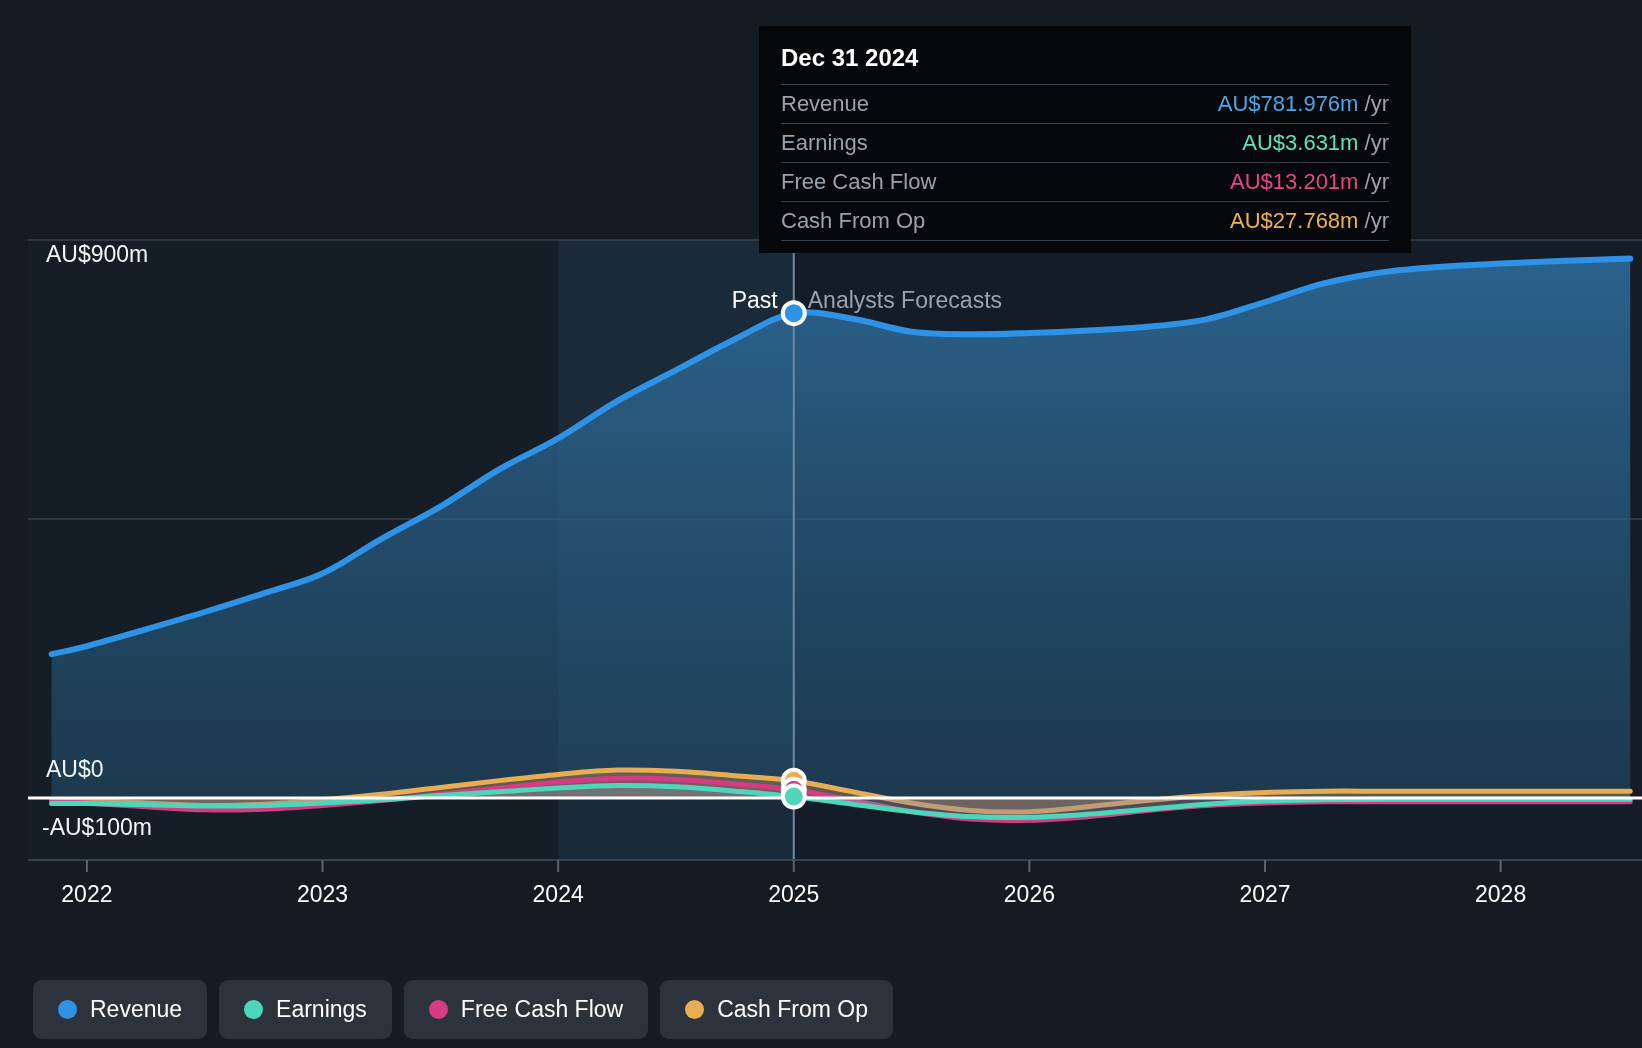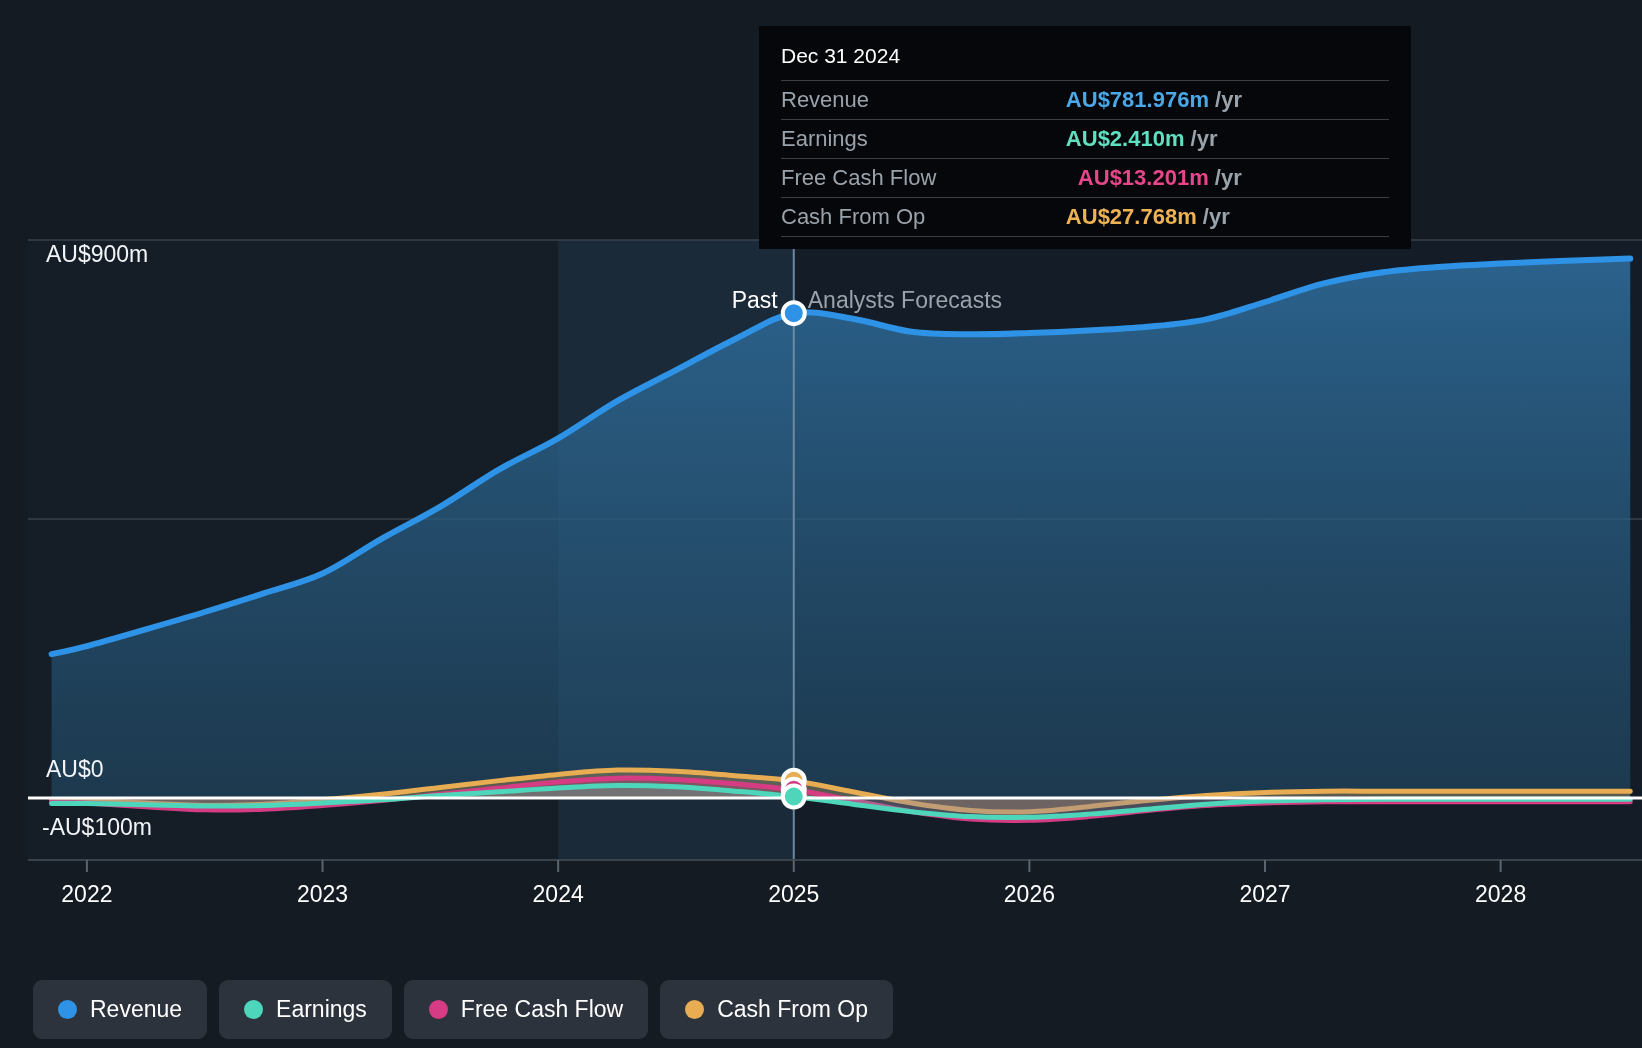--- a/index.html
+++ b/index.html
@@ -55,44 +55,44 @@
     left: 759px;
     top: 26px;
     width: 652px;
     background: #05070a;
     box-sizing: border-box;
     padding: 18px 22px 12px 22px;
     font-family: "Liberation Sans", sans-serif;
   }
   #tooltip .tt-title {
     color: #ffffff;
-    font-size: 21px;
-    font-weight: normal;
+    font-size: 24px;
+    font-weight: bold;
     padding-bottom: 12px;
   }
   #tooltip table {
     border-collapse: collapse;
     width: 100%;
   }
   #tooltip td {
     border-top: 1px solid #3a3f45;
     padding: 6px 0 6px 0;
     font-size: 22px;
     vertical-align: middle;
   }
   #tooltip tr:last-child td {
     border-bottom: 1px solid #3a3f45;
   }
   #tooltip td.tt-label {
     color: #9aa3ab;
     text-align: left;
   }
   #tooltip td.tt-value {
+    text-align: right;
     white-space: nowrap;
-    font-weight: bold;
   }
   #tooltip .tt-unit {
     color: #9aa3ab;
     font-size: 22px;
   }
   
   #legend {
     position: absolute;
     left: 33px;
     top: 980px;
@@ -198,21 +198,21 @@
   <div id="tooltip">
     <div class="tt-title">Dec 31 2024</div>
     <table>
       <tbody id="tt-body">
           <tr>
             <td class="tt-label">Revenue</td>
             <td class="tt-value"><span style="color: rgb(74, 168, 232);">AU$781.976m</span><span class="tt-unit"> /yr</span></td>
           </tr>
           <tr>
             <td class="tt-label">Earnings</td>
-            <td class="tt-value"><span style="color: rgb(95, 224, 192);">AU$2.410m</span><span class="tt-unit"> /yr</span></td>
+            <td class="tt-value"><span style="color: rgb(95, 224, 192);">AU$3.631m</span><span class="tt-unit"> /yr</span></td>
           </tr>
           <tr>
             <td class="tt-label">Free Cash Flow</td>
             <td class="tt-value"><span style="color: rgb(232, 70, 138); margin-left: 12px;">AU$13.201m</span><span class="tt-unit"> /yr</span></td>
           </tr>
           <tr>
             <td class="tt-label">Cash From Op</td>
             <td class="tt-value"><span style="color: rgb(238, 178, 84); margin-top: 42px;">AU$27.768m</span><span class="tt-unit"> /yr</span></td>
           </tr>
         </tbody>

